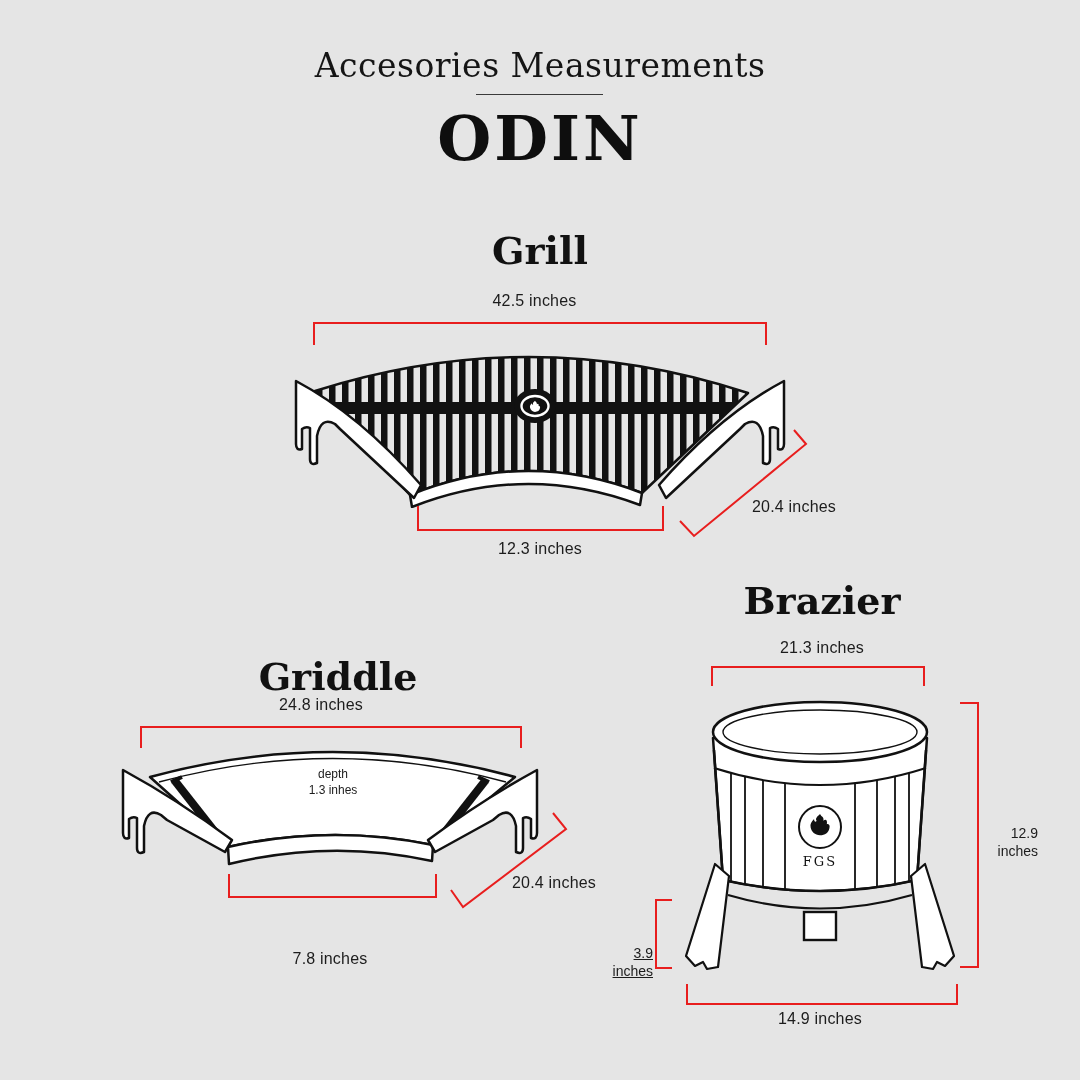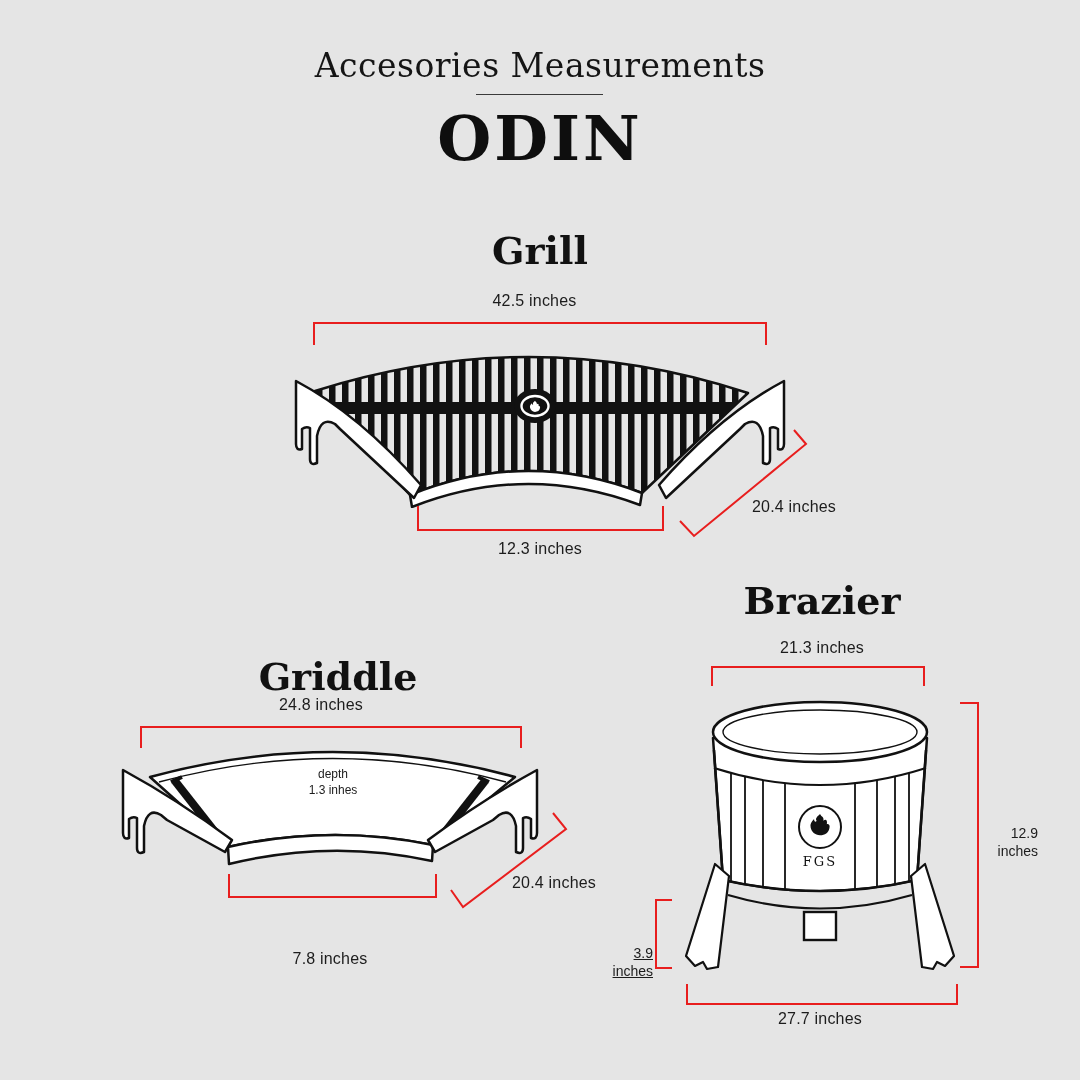--- a/index.html
+++ b/index.html
@@ -147,15 +147,15 @@
     <div>inches</div>
   </div>
 
   <div class="bracket br-left" style="left:655px;top:899px;width:15px;height:66px;"></div>
   <div class="abs ctr label2" style="left:601px;top:944px;width:52px;text-decoration:underline;">
     <div>3.9</div>
     <div>inches</div>
   </div>
 
   <div class="bracket br-up" style="left:686px;top:984px;width:268px;height:19px;"></div>
-  <div class="abs ctr label" style="left:620px;top:1010px;width:400px;">27.7 inches</div>
+  <div class="abs ctr label" style="left:620px;top:1010px;width:400px;">14.9 inches</div>
 
 </div>
 
 </body></html>

